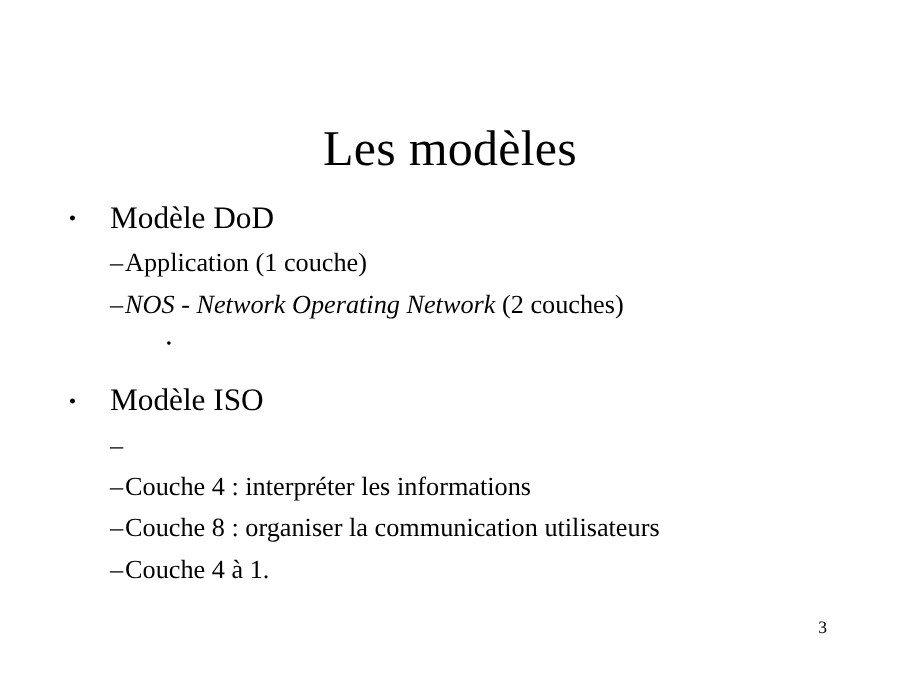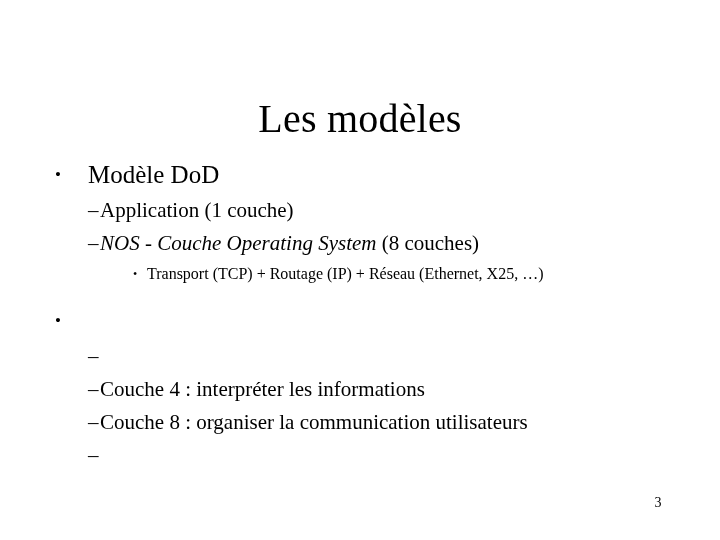--- a/index.html
+++ b/index.html
@@ -115,47 +115,48 @@
       <span class="btext">Modèle DoD</span>
     </div>
 
     <div class="bullet-row lvl2">
       <span class="marker">–</span>
       <span class="btext">Application (1 couche)</span>
     </div>
 
     <div class="bullet-row lvl2">
       <span class="marker">–</span>
-      <span class="btext"><span class="ital">NOS - Couche Operating System</span><span> (8 couches)</span></span>
+      <span class="btext"><span class="ital">NOS - Network Operating Network</span><span> (2 couches)</span></span>
     </div>
 
     <div class="bullet-row lvl3">
       <span class="marker">•</span>
-      <span class="btext">Transport (TCP) + Routage (IP) + Réseau (Ethernet, X25, …)</span>
     </div>
 
     <div class="bullet-row lvl1 gap-before">
       <span class="marker">•</span>
+      <span class="btext">Modèle ISO</span>
     </div>
 
     <div class="bullet-row lvl2">
       <span class="marker">–</span>
     </div>
 
     <div class="bullet-row lvl2">
       <span class="marker">–</span>
       <span class="btext">Couche 4 : interpréter les informations</span>
     </div>
 
     <div class="bullet-row lvl2">
       <span class="marker">–</span>
       <span class="btext">Couche 8 : organiser la communication utilisateurs</span>
     </div>
 
     <div class="bullet-row lvl2">
       <span class="marker">–</span>
+      <span class="btext">Couche 4 à 1.</span>
     </div>
 
   </div>
 
   <div id="page-number">3</div>
 
 </div>
 
 </body></html>

